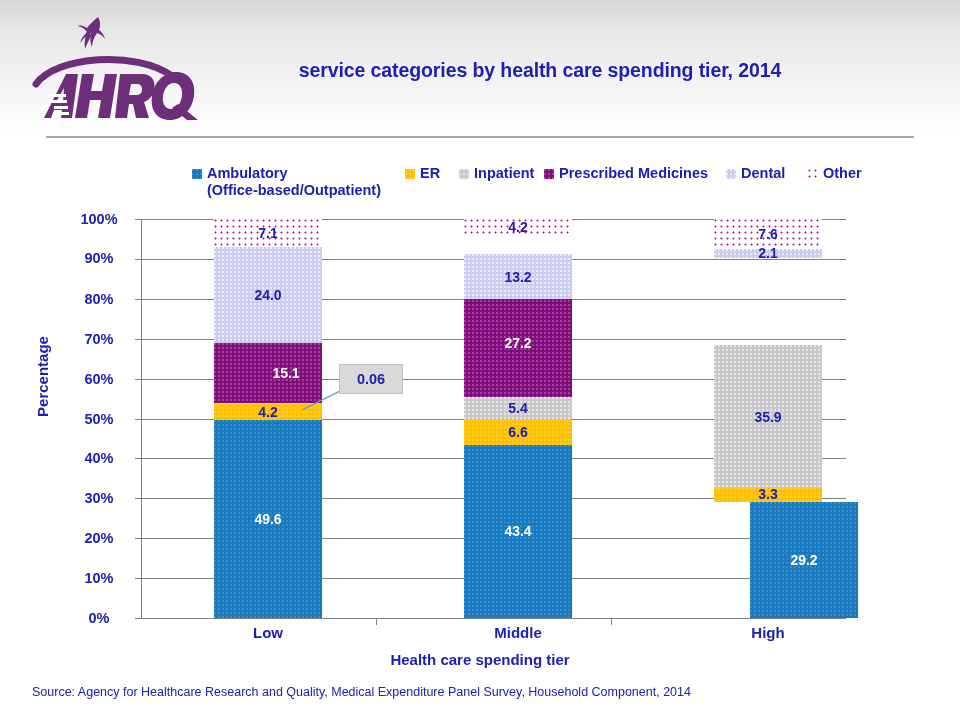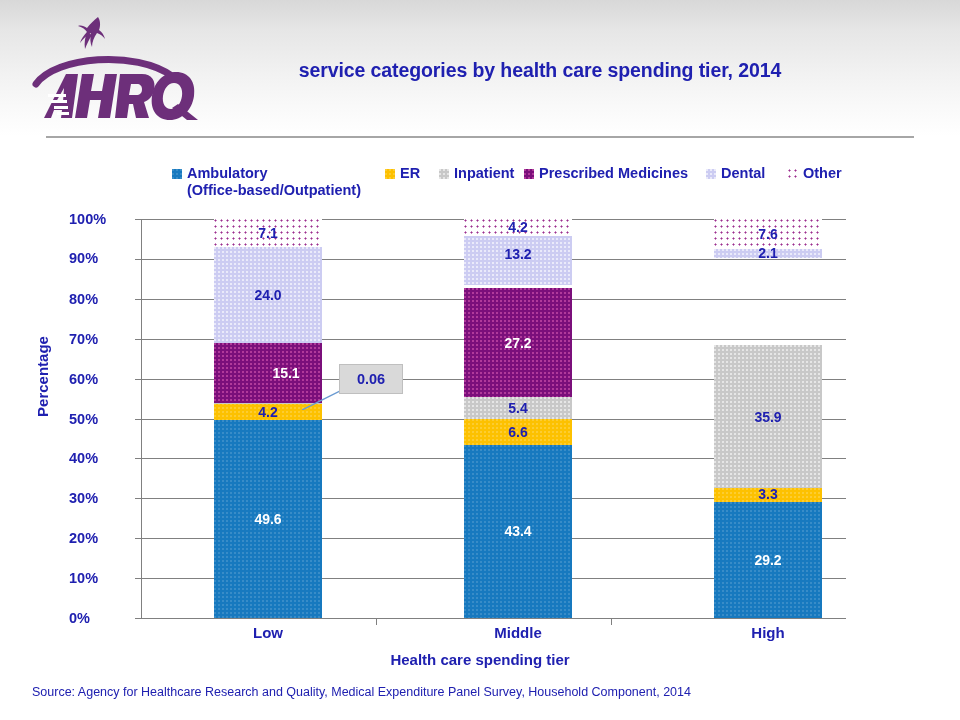--- a/index.html
+++ b/index.html
@@ -55,21 +55,21 @@
     color: #1f20b0;
     font-size: 19.5px;
     font-weight: bold;
     line-height: 25px;
     letter-spacing: -0.1px;
   }
 
   
   #legend {
     position: absolute;
-    left: 172px; top: 165px;
+    left: 192px; top: 165px;
     width: 700px;
     height: 34px;
     color: #1f20b0;
     font-size: 14.5px;
     font-weight: bold;
   }
   .lg-item {
     position: absolute;
     white-space: nowrap;
     display: flex;
@@ -105,21 +105,21 @@
   .ytick {
     position: absolute;
     left: 135px;
     width: 6px; height: 1px;
     background: #808080;
   }
   .ylabel {
     position: absolute;
     right: 0;
     width: 60px;
-    text-align: left;
+    text-align: center;
     color: #1f20b0;
     font-size: 14.5px;
     font-weight: bold;
     line-height: 14px;
   }
   #ylabels-wrap {
     position: absolute;
     left: 67px; top: 219px;
     width: 62px; height: 400px;
   }
@@ -370,29 +370,29 @@
       </div>
       <div class="seg fill-er" style="height: 26.334px; bottom: 173.166px;">
         <span class="seg-lab" style="color: rgb(31, 32, 176);">6.6</span>
       </div>
       <div class="seg fill-inp" style="height: 21.546px; bottom: 199.5px;">
         <span class="seg-lab" style="color: rgb(31, 32, 176);">5.4</span>
       </div>
       <div class="seg fill-rx" style="height: 108.528px; bottom: 221.046px;">
         <span class="seg-lab" style="color: rgb(255, 255, 255);">27.2</span>
       </div>
-      <div class="seg fill-den" style="height: 63px; bottom: 333px;">
+      <div class="seg fill-den" style="height: 45px; bottom: 319px;">
         <span class="seg-lab" style="color: rgb(31, 32, 176);">13.2</span>
       </div>
       <div class="seg fill-oth" style="height: 16.758px; bottom: 382.242px;">
         <span class="seg-lab" style="color: rgb(31, 32, 176);">4.2</span>
       </div>
     </div>
     <div class="bar" style="left: 573px; height: 399px;">
-      <div class="seg fill-amb" style="height: 116.508px; bottom: 0px;">
+      <div class="seg fill-amb" style="height: 116.508px; bottom: 0px; margin-left: 36px;">
         <span class="seg-lab" style="color: rgb(255, 255, 255);">29.2</span>
       </div>
       <div class="seg fill-er" style="height: 13.167px; bottom: 116.508px;">
         <span class="seg-lab" style="color: rgb(31, 32, 176); margin-top: -1px;">3.3</span>
       </div>
       <div class="seg fill-inp" style="height: 143.241px; bottom: 129.675px;">
         <span class="seg-lab" style="color: rgb(31, 32, 176);">35.9</span>
       </div>
       <div class="seg fill-den" style="height: 8.379px; bottom: 360.297px;">
         <span class="seg-lab" style="color: rgb(31, 32, 176); margin-top: -1px;">2.1</span>

